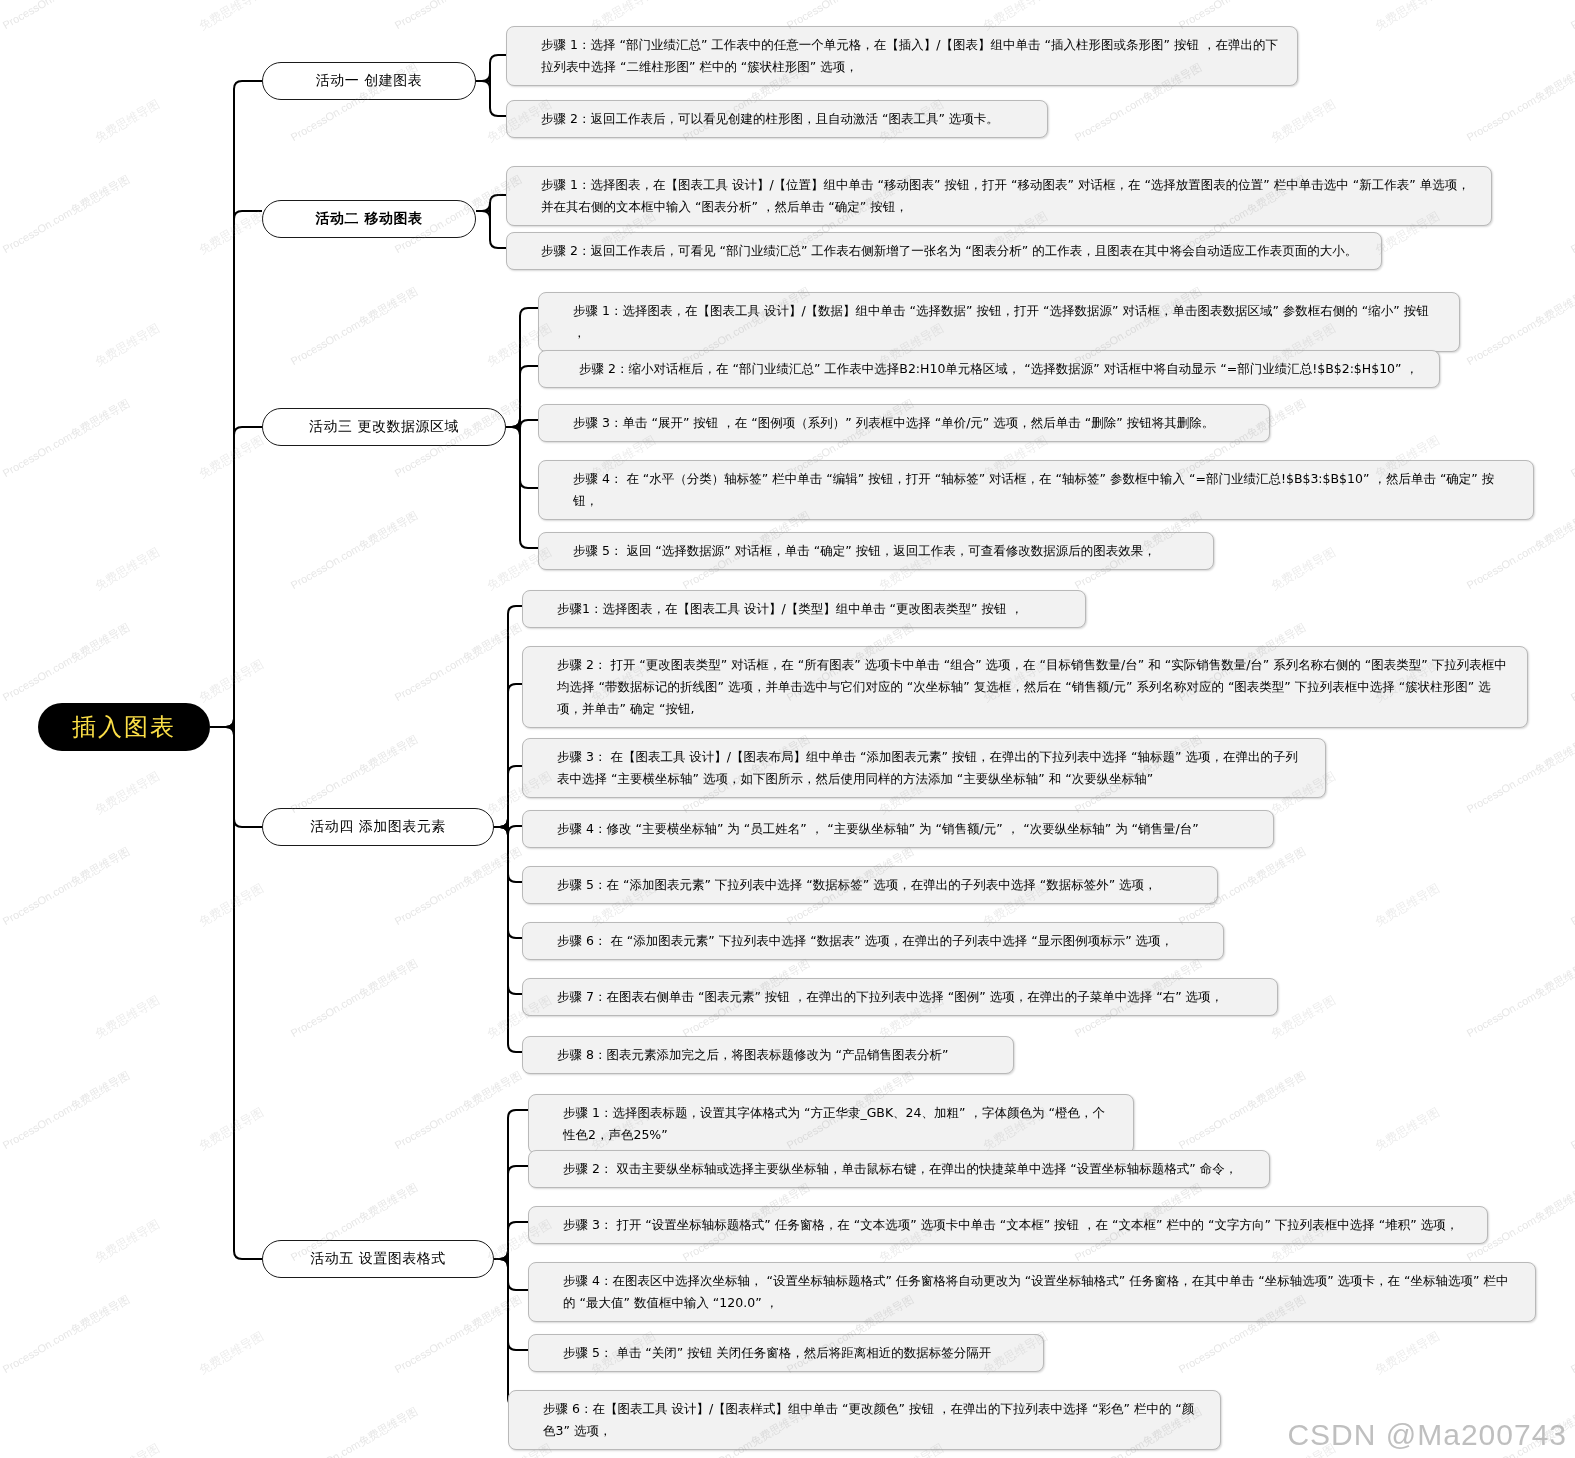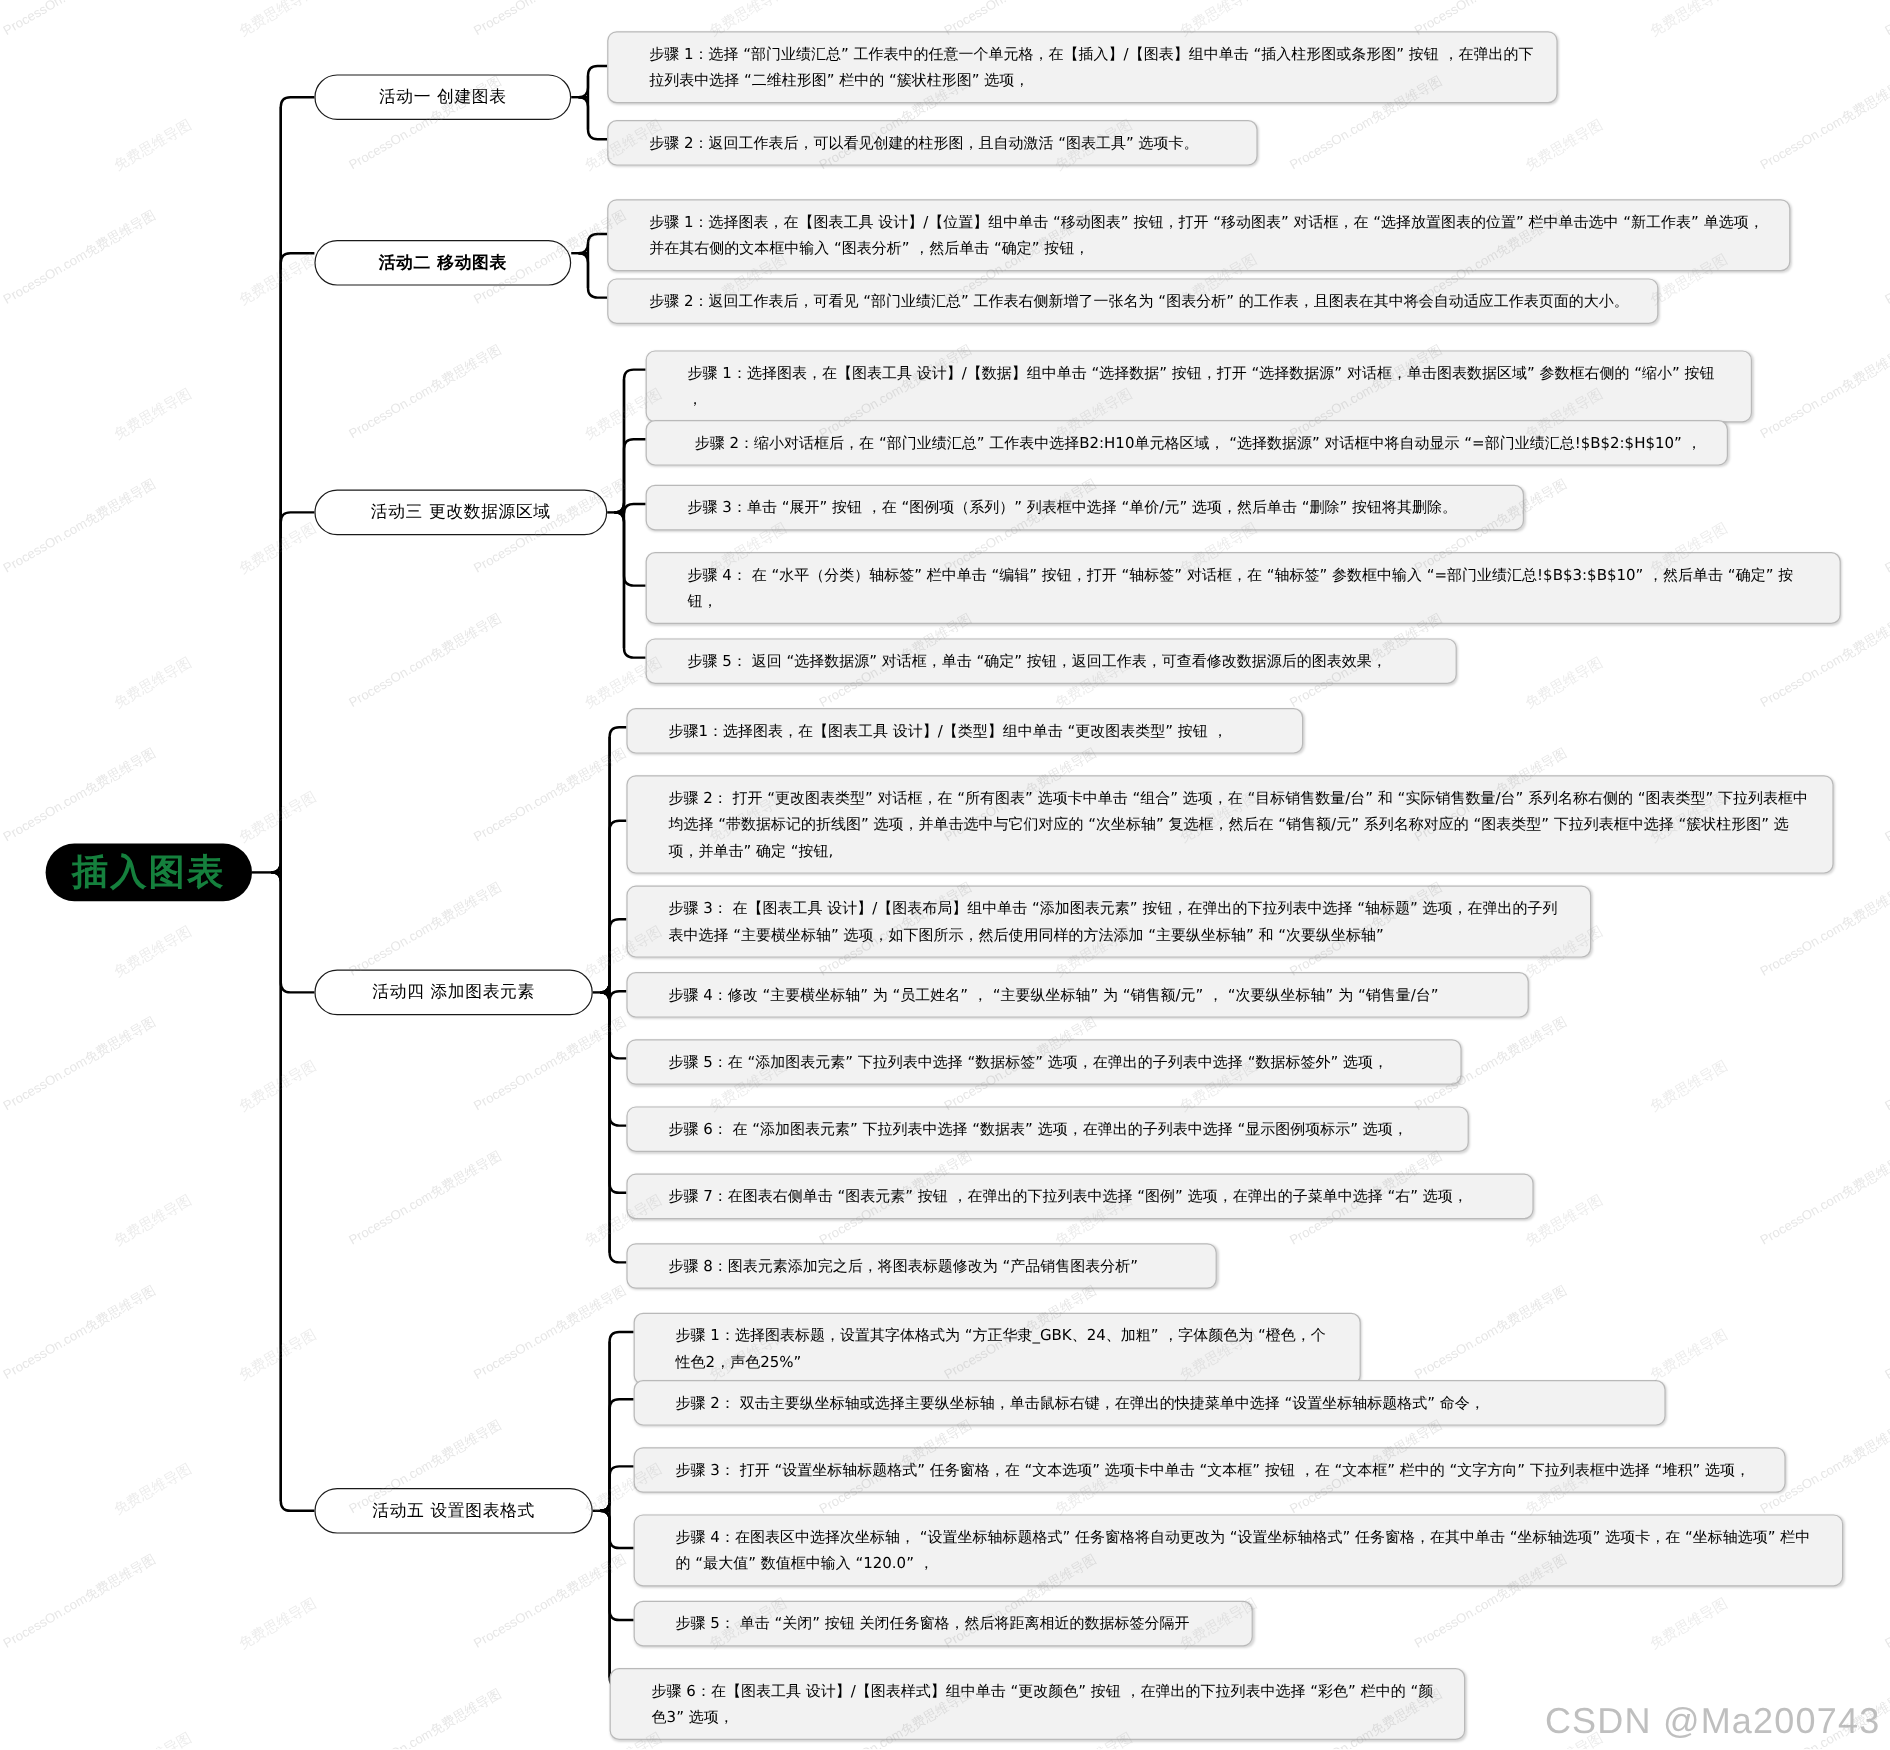--- a/index.html
+++ b/index.html
@@ -54,28 +54,28 @@
 
   
   .node {
     position: absolute;
     box-sizing: border-box;
     z-index: 3;
   }
 
   .root-node {
     background: #000000;
-    color: #15803d;
+    color: #fde047;
     border-radius: 26px;
     display: flex;
     align-items: center;
     justify-content: center;
-    font-size: 30px;
+    font-size: 24px;
     letter-spacing: 2px;
-    font-weight: 700;
+    font-weight: 400;
     font-family: "DejaVu Sans", "Liberation Sans", sans-serif;
   }
 
   .activity-node {
     background: #ffffff;
     color: #000000;
     border: 1.6px solid #1a1a1a;
     border-radius: 24px;
     display: flex;
     align-items: center;
@@ -340,21 +340,21 @@
       <div class="node step-node" style="left: 522px; top: 978px; width: 756px; min-height: 32px;">
         <span>步骤 7：在图表右侧单击 “图表元素” 按钮 ，在弹出的下拉列表中选择 “图例” 选项，在弹出的子菜单中选择 “右” 选项，</span>
       </div>
       <div class="node step-node" style="left: 522px; top: 1036px; width: 492px; min-height: 32px;">
         <span>步骤 8：图表元素添加完之后，将图表标题修改为 “产品销售图表分析”</span>
       </div>
       <div class="node activity-node" style="left: 262px; top: 1240px; width: 232px; min-height: 38px;">活动五  设置图表格式</div>
       <div class="node step-node" style="left: 528px; top: 1094px; width: 606px; min-height: 32px;">
         <span>步骤 1：选择图表标题，设置其字体格式为 “方正华隶_GBK、24、加粗” ，字体颜色为 “橙色，个性色2，声色25%”</span>
       </div>
-      <div class="node step-node" style="left: 528px; top: 1150px; width: 860px; min-height: 32px;">
+      <div class="node step-node" style="left: 528px; top: 1150px; width: 742px; min-height: 32px;">
         <span>步骤 2： 双击主要纵坐标轴或选择主要纵坐标轴，单击鼠标右键，在弹出的快捷菜单中选择 “设置坐标轴标题格式” 命令，</span>
       </div>
       <div class="node step-node" style="left: 528px; top: 1206px; width: 960px; min-height: 32px;">
         <span>步骤 3： 打开 “设置坐标轴标题格式” 任务窗格，在 “文本选项” 选项卡中单击 “文本框” 按钮 ，在 “文本框” 栏中的 “文字方向” 下拉列表框中选择 “堆积” 选项，</span>
       </div>
       <div class="node step-node" style="left: 528px; top: 1262px; width: 1008px; min-height: 56px;">
         <span>步骤 4：在图表区中选择次坐标轴， “设置坐标轴标题格式” 任务窗格将自动更改为 “设置坐标轴格式” 任务窗格，在其中单击 “坐标轴选项” 选项卡，在 “坐标轴选项” 栏中的 “最大值” 数值框中输入 “120.0” ，</span>
       </div>
       <div class="node step-node" style="left: 528px; top: 1334px; width: 516px; min-height: 32px;">
         <span>步骤 5： 单击 “关闭” 按钮 关闭任务窗格，然后将距离相近的数据标签分隔开</span>

